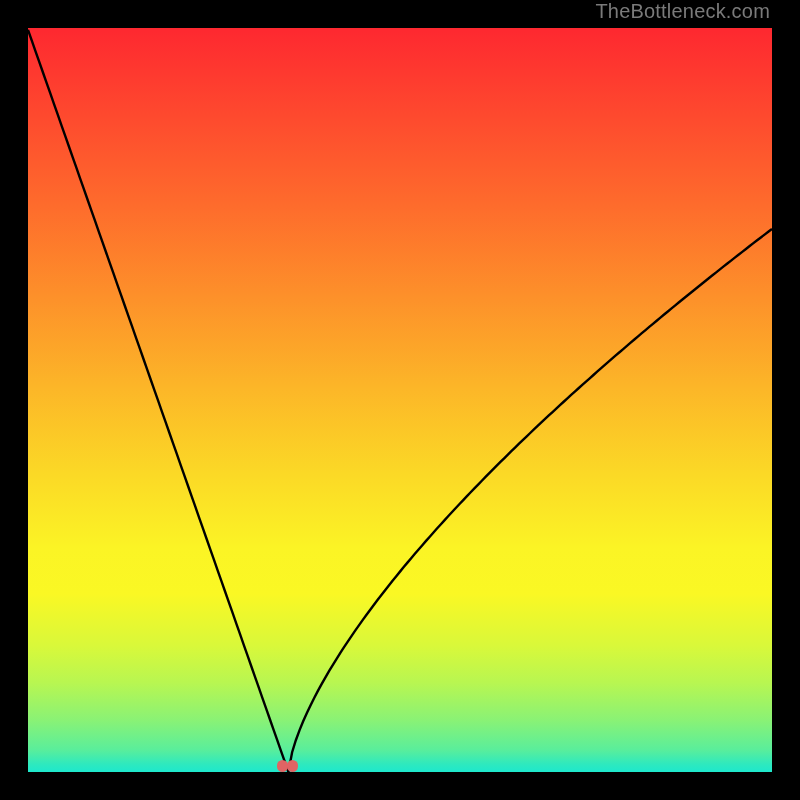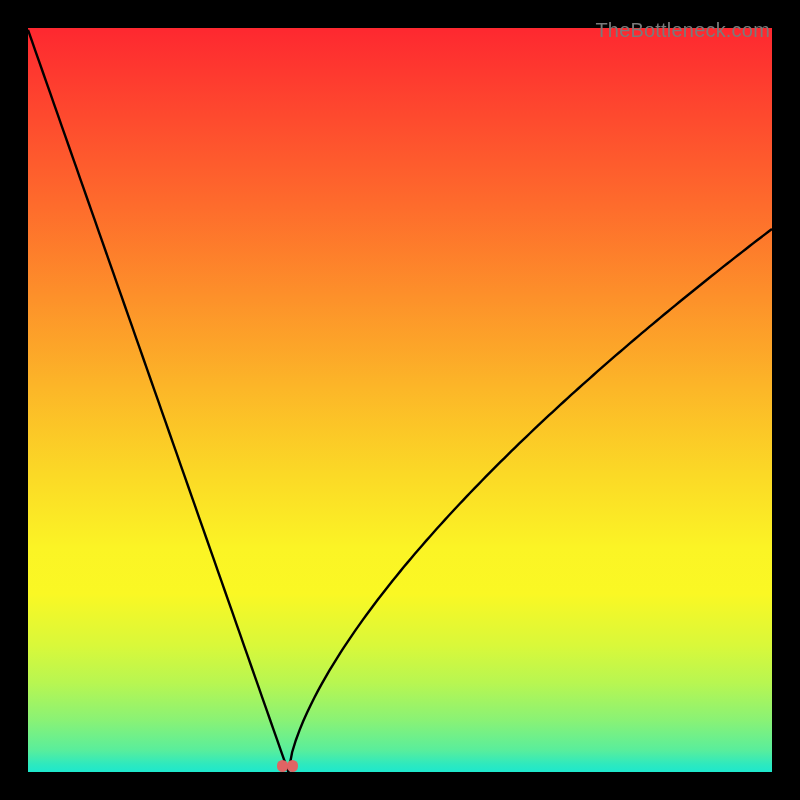--- a/index.html
+++ b/index.html
@@ -22,21 +22,21 @@
       #d9f83a 83%,
       #b8f651 88%,
       #8af275 93%,
       #5aee9b 97%,
       #2de9bf 99%,
       #1ee8cd 100%
     );
   }
   .watermark {
     position: absolute;
-    top: 19px; right: 30px;
+    top: 0; right: 30px;
     font-family: Arial, Helvetica, sans-serif;
     font-size: 20px;
     color: #7a7a7a;
     letter-spacing: 0.2px;
   }
   .curve-svg {
     position: absolute;
     left: 28px; top: 28px;
     width: 744px; height: 744px;
   }

